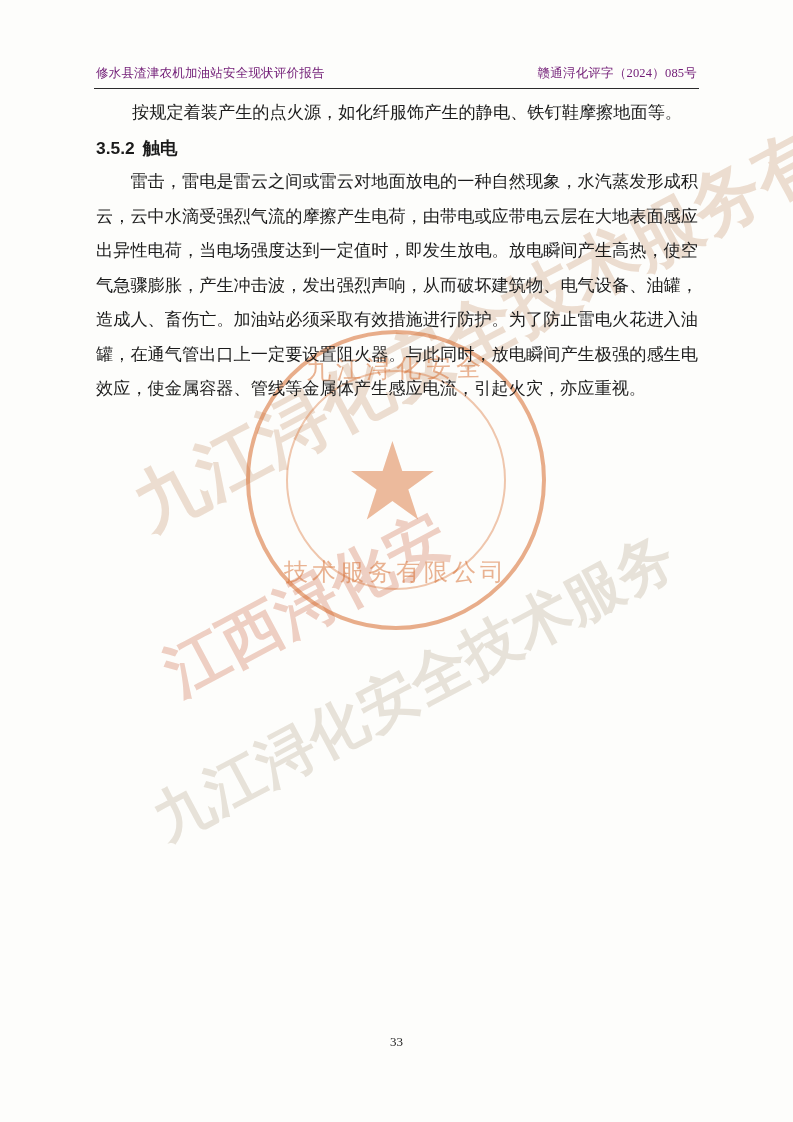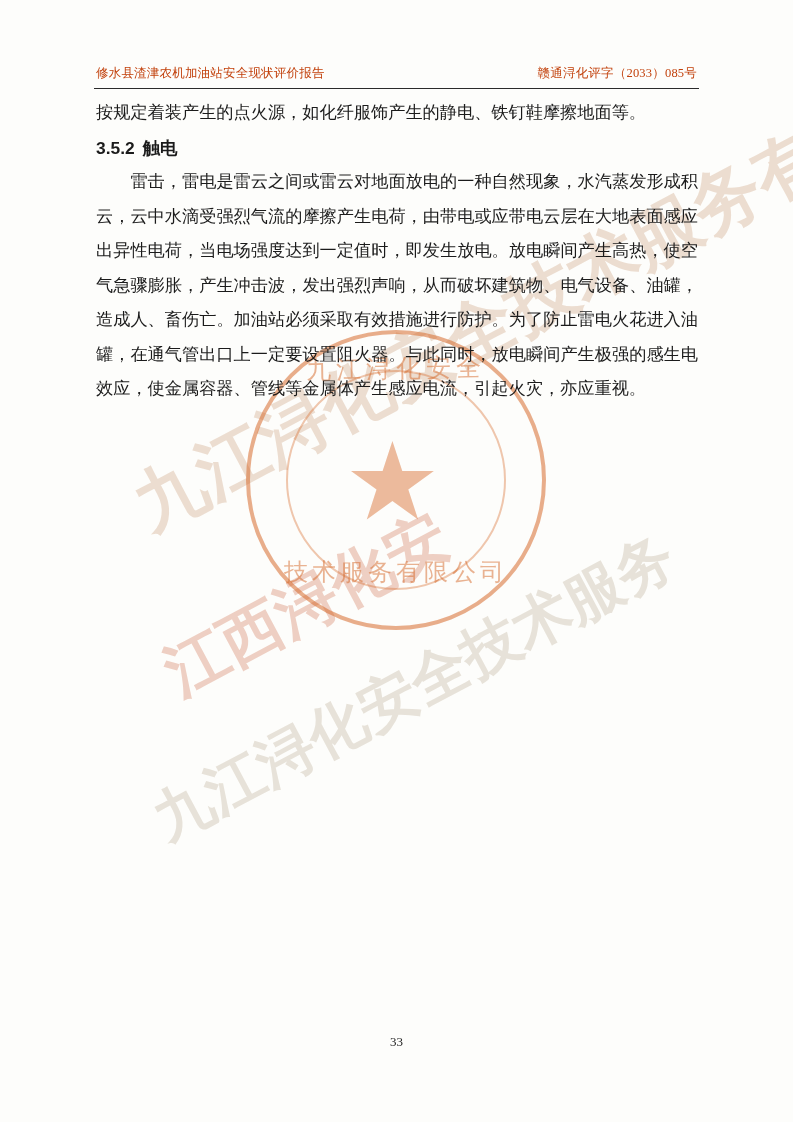--- a/index.html
+++ b/index.html
@@ -20,21 +20,21 @@
   .header {
     position: absolute;
     top: 62px;
     left: 96px;
     right: 96px;
     height: 20px;
     display: flex;
     justify-content: space-between;
     align-items: flex-end;
     font-size: 12.5px;
-    color: #c2410c;
+    color: #701a75;
     letter-spacing: 0.2px;
   }
   .header-rule {
     position: absolute;
     top: 88px;
     left: 94px;
     right: 94px;
     height: 1px;
     background: #2a2a2a;
   }
@@ -48,20 +48,21 @@
     line-height: 34.5px;
     text-align: justify;
     text-justify: inter-ideograph;
   }
   .para {
     margin: 0;
     text-indent: 2em;
   }
   .para.noindent {
     text-indent: 0;
+    margin-left: 36px;
   }
   .heading {
     margin: 0;
     font-size: 17.4px;
     font-weight: bold;
     line-height: 34.5px;
     font-family: "Liberation Sans", "DejaVu Sans", sans-serif;
   }
   .heading .num {
     font-family: Liberation Sans, sans-serif;
@@ -163,21 +164,21 @@
     color: rgba(170, 150, 120, 0.26);
   }
 </style>
 </head>
 <body>
 
 <div class="page">
 
   <div class="header">
     <span>修水县渣津农机加油站安全现状评价报告</span>
-    <span>赣通浔化评字（2033）085号</span>
+    <span>赣通浔化评字（2024）085号</span>
   </div>
   <div class="header-rule"></div>
 
   <div class="watermark">
     <div class="wm-diag">九江浔化安全技术服务有限公司</div>
     <div class="wm-diag two">江西浔化安</div>
     <div class="wm-diag three">九江浔化安全技术服务</div>
     <div class="stamp-ring"></div>
     <div class="stamp-ring inner"></div>
     <div class="stamp-top-text">九江浔化安全</div>

